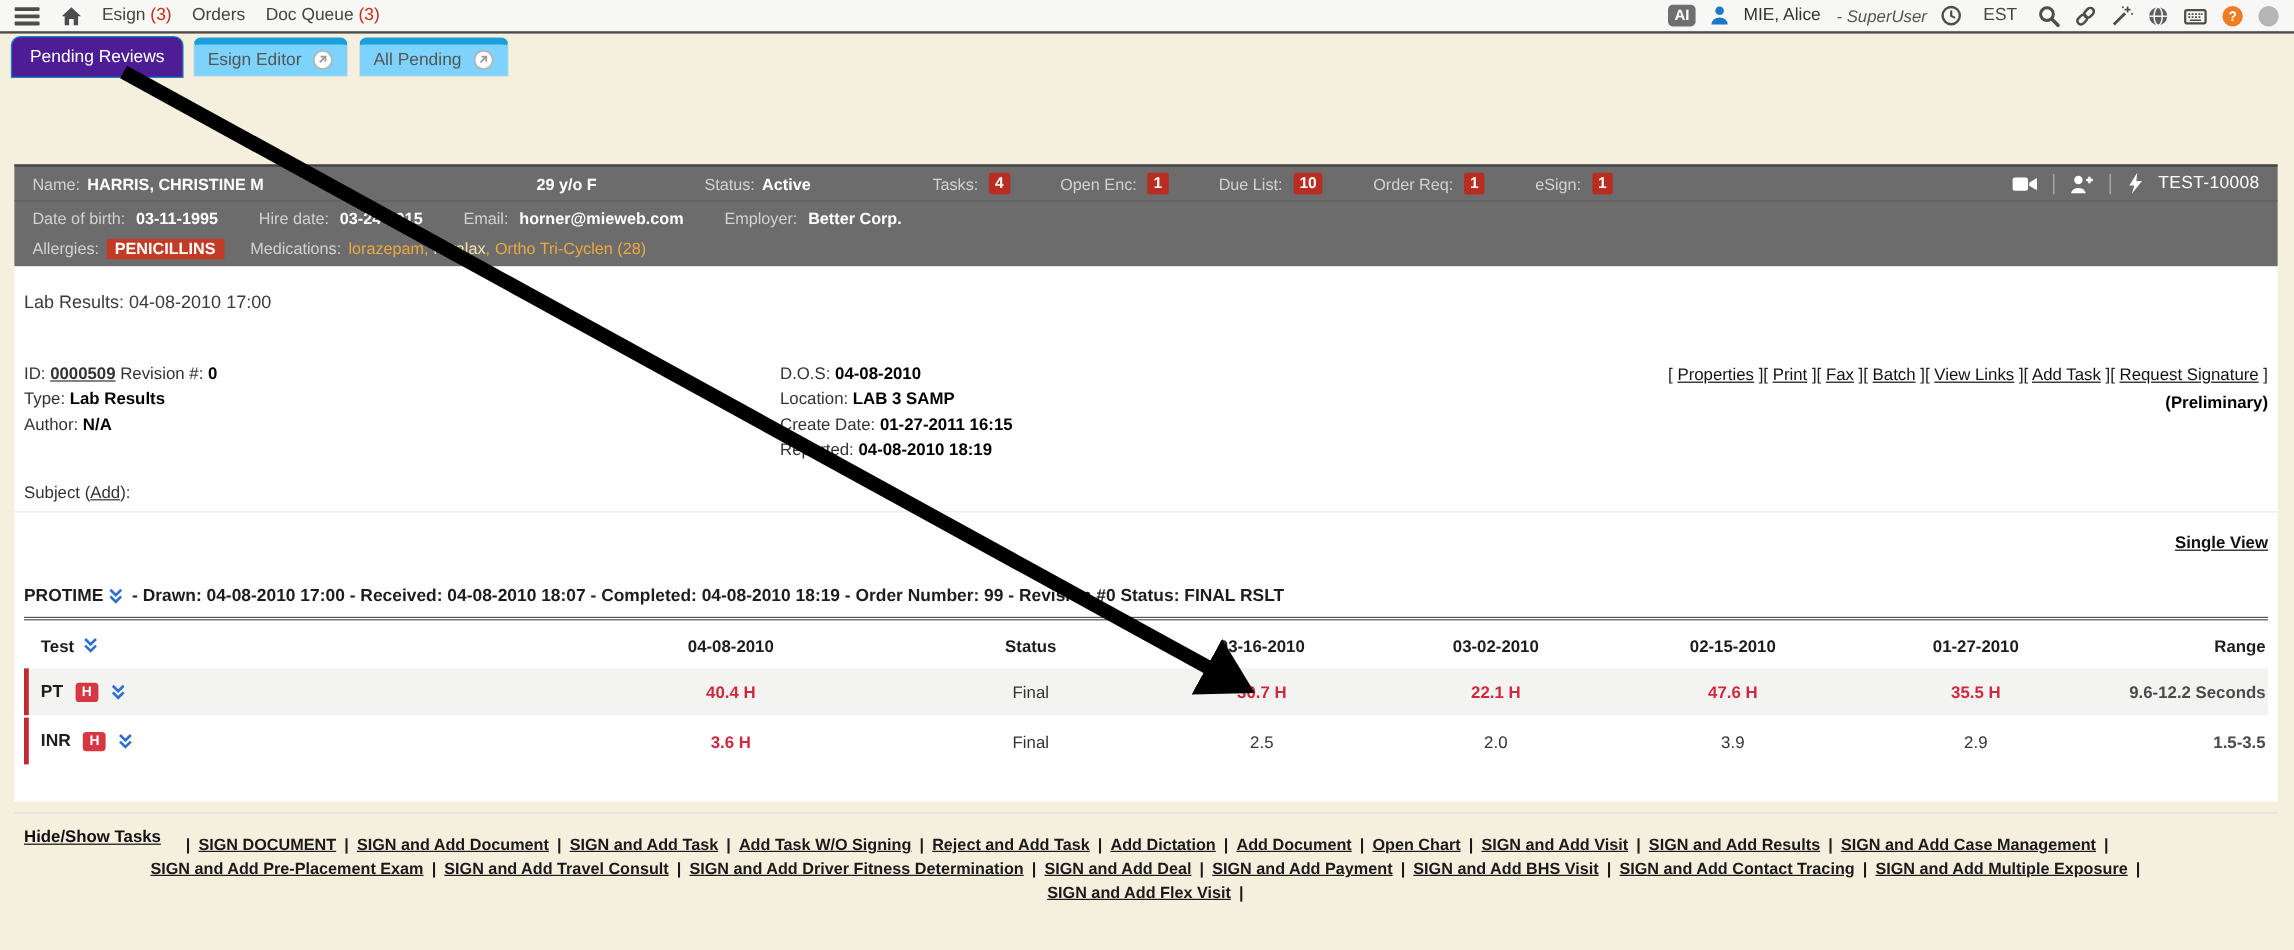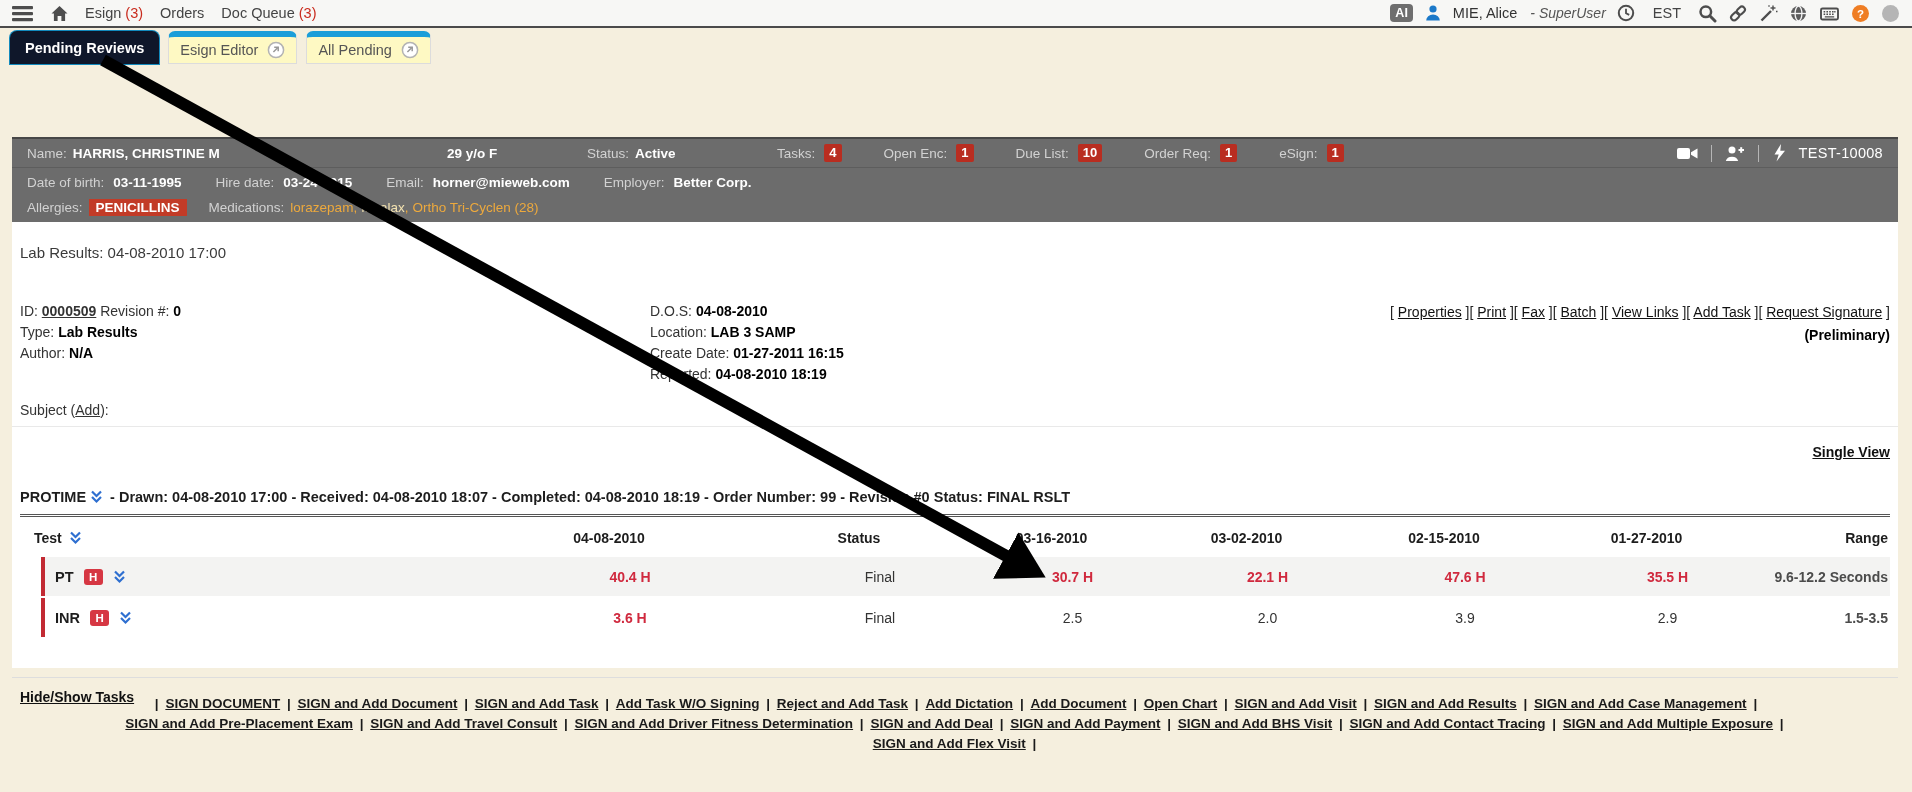--- a/index.html
+++ b/index.html
@@ -25,22 +25,22 @@
   .menu-item .count { color:#c92b1d; }
   .topbar-right { margin-left:auto; display:flex; align-items:center; gap:11px; }
   .ai-badge { background:#6e6e6e; color:#fff; font-weight:bold; font-size:12.5px; padding:2px 5px; border-radius:4px; cursor:pointer; }
   .user-name { font-size:14.5px; color:#333; cursor:pointer; }
   .user-role { font-size:14px; color:#555; font-style:italic; margin-left:2px; }
   .tz { font-size:14.5px; color:#444; display:flex; align-items:center; gap:18px; cursor:pointer; }
 
   
   .tabbar { position:absolute; top:31px; left:10px; display:flex; gap:9px; height:33px; z-index:2; }
   .tab { border-radius:7px 7px 0 0; display:flex; align-items:center; font-size:14.5px; cursor:pointer; }
-  .tab.active { background:#0f172a; color:#fff; font-weight:bold; padding:0 15px; box-shadow:0 0 0 1px #128abd; }
-  .tab.inactive { background:#fef9c3; border:1px solid #dcdcdc; border-top:6px solid #1b9ed9; color:#555; padding:0 11px; gap:9px; }
+  .tab.active { background:#4c1d95; color:#fff; font-weight:normal; padding:0 15px; box-shadow:0 0 0 1px #128abd; }
+  .tab.inactive { background:#7dd3fc; border:1px solid #dcdcdc; border-top:6px solid #1b9ed9; color:#555; padding:0 11px; gap:9px; }
 
   
   .patient {
     position:absolute; left:12px; right:14px; top:137px; height:85px;
     background:#6c6c6c; border-top:2px solid #474747; color:#fff; font-size:13.5px;
   }
   .prow1 { height:29px; display:flex; align-items:center; padding:0 15px; border-bottom:1px solid #5d5d5d; }
   .prow2, .prow3 { display:flex; align-items:center; padding:0 15px; height:25px; }
   .prow2 { margin-top:2px; }
   .pgroup { display:flex; align-items:center; gap:6px; white-space:nowrap; }
@@ -83,21 +83,21 @@
   .single-view-row a { font-weight:bold; color:#111; }
 
   .panel-header { margin-top:29px; font-weight:bold; font-size:14.5px; color:#1d1d1d; display:flex; align-items:center; gap:4px; padding-bottom:9px; border-bottom:3px double #555; }
   .chev { display:inline-flex; cursor:pointer; }
 
   .thead, .trow { display:grid; grid-template-columns:420px 330px 170px 215px 175px 220px 185px 1fr; align-items:center; }
   .thead { height:34px; margin-top:4px; border-left:4px solid transparent; font-weight:bold; font-size:14px; color:#1d1d1d; }
   .thead .c0 { display:flex; align-items:center; gap:7px; padding-left:10px; }
   .hc { text-align:center; }
   .hr-right { text-align:right; padding-right:2px; }
-  .trow { min-height:39px; border-left:4px solid #c22a33; font-size:14px; margin-top:2px;margin-left:21px; }
+  .trow { min-height:39px; border-left:4px solid #c22a33; font-size:14px; margin-top:2px; }
   .trow.alt { background:#f3f3f2; }
   .test-cell { display:flex; align-items:center; gap:10px; padding-left:10px; }
   .tname { font-weight:bold; font-size:14.5px; color:#1d1d1d; cursor:pointer; }
   .hbadge { background:#d63743; color:#fff; font-weight:bold; font-size:11.5px; padding:2px 5.5px; border-radius:3px; }
   .vcell { text-align:center; color:#333; }
   .vcell.red { color:#d0293e; font-weight:bold; }
   .rcell { text-align:right; font-weight:bold; color:#4b4b4b; padding-right:2px; }
   .tasks-divider { border-top:1px solid #ddd; margin:40px -8px 0; }
   .tasks-link { display:inline-block; margin-top:11px; font-weight:bold; color:#111; font-size:14px; }
 

